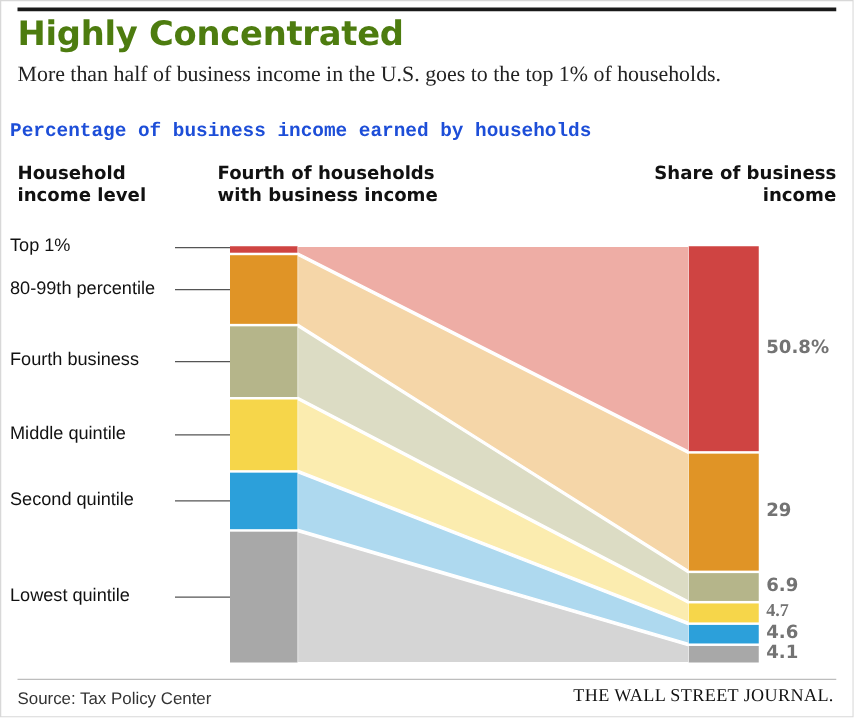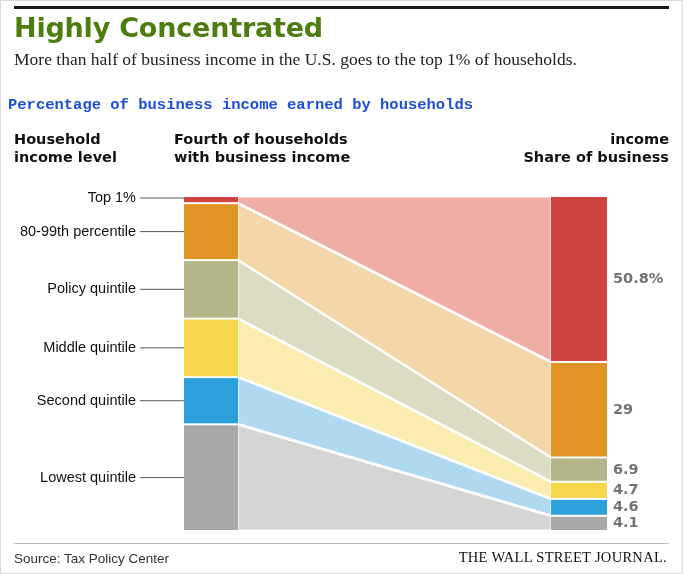--- a/index.html
+++ b/index.html
@@ -40,21 +40,21 @@
     font-family:"DejaVu Sans", sans-serif;line-height:18px;
   }
   .colhead.left{left:14px;top:130px;width:150px;}
   .colhead.mid{left:174px;top:130px;width:230px;}
   .colhead.right{right:14px;top:130px;width:220px;text-align:right;}
 
   .plot{position:absolute;left:0;top:0;width:683px;height:574px;}
 
   .cat-label{
     position:absolute;
-    font-size:14.5px;color:#111;text-align:right;
+    font-size:14.5px;color:#111;
     font-family:"Liberation Sans", sans-serif;
     white-space:nowrap;
   }
   .val-label{
     position:absolute;
     font-size:14.5px;font-weight:bold;color:#737373;
     font-family:"DejaVu Sans", sans-serif;
     white-space:nowrap;
   }
   .source{
@@ -84,22 +84,22 @@
 
 <div class="colhead left">
   <div>Household</div>
   <div>income level</div>
 </div>
 <div class="colhead mid">
   <div>Fourth of households</div>
   <div>with business income</div>
 </div>
 <div class="colhead right">
+  <div>Share of business</div>
   <div>income</div>
-  <div>Share of business</div>
 </div>
 
 <svg class="plot" id="sankey" width="683" height="574" viewBox="0 0 683 574">
     <path d="M238,425.348 L551,516.7702297702298 L551,530 L238,530 Z" fill="#d5d5d5" fill-opacity="1" stroke="#ffffff" stroke-width="1"></path>
     <path d="M238,378.128 L551,499.92707292707297 L551,514.7702297702298 L238,423.348 Z" fill="#aed9ef" fill-opacity="1" stroke="#ffffff" stroke-width="1"></path>
     <path d="M238,319.603 L551,482.7612387612388 L551,497.92707292707297 L238,376.128 Z" fill="#fbecaf" fill-opacity="1" stroke="#ffffff" stroke-width="1"></path>
     <path d="M238,261.07800000000003 L551,458.4965034965035 L551,480.7612387612388 L238,317.603 Z" fill="#dcdcc4" fill-opacity="1" stroke="#ffffff" stroke-width="1"></path>
     <path d="M238,204.168 L551,362.92007992007996 L551,456.4965034965035 L238,259.07800000000003 Z" fill="#f5d6a8" fill-opacity="1" stroke="#ffffff" stroke-width="1"></path>
     <path d="M238,197 L551,197 L551,360.92007992007996 L238,202.168 Z" fill="#eeada5" fill-opacity="1" stroke="#ffffff" stroke-width="1"></path>
     <rect x="184" y="197" width="54" height="5.168000000000006" fill="#cf4442"></rect>
@@ -118,27 +118,27 @@
     <line x1="140" y1="231.62300000000002" x2="184" y2="231.62300000000002" stroke="#555" stroke-width="1"></line>
     <line x1="140" y1="289.3405" x2="184" y2="289.3405" stroke="#555" stroke-width="1"></line>
     <line x1="140" y1="347.8655" x2="184" y2="347.8655" stroke="#555" stroke-width="1"></line>
     <line x1="140" y1="400.738" x2="184" y2="400.738" stroke="#555" stroke-width="1"></line>
     <line x1="140" y1="477.674" x2="184" y2="477.674" stroke="#555" stroke-width="1"></line>
   </svg>
 
 <div id="labels">
     <div class="cat-label" style="right: 547px; top: 189px; width: 128px;">Top 1%</div>
     <div class="cat-label" style="right: 547px; top: 222.623px; width: 128px;">80-99th percentile</div>
-    <div class="cat-label" style="right: 547px; top: 280.341px; width: 128px;">Policy quintile</div>
+    <div class="cat-label" style="right: 547px; top: 280.341px; width: 128px;">Fourth business</div>
     <div class="cat-label" style="right: 547px; top: 338.865px; width: 128px;">Middle quintile</div>
     <div class="cat-label" style="right: 547px; top: 391.738px; width: 128px;">Second quintile</div>
     <div class="cat-label" style="right: 547px; top: 468.674px; width: 128px;">Lowest quintile</div>
     <div class="val-label" style="left: 613px; top: 269.96px;">50.8%</div>
     <div class="val-label" style="left: 613px; top: 400.708px;">29</div>
     <div class="val-label" style="left: 613px; top: 460.629px;">6.9</div>
-    <div class="val-label" style="left: 613px; top: 481.344px;">4.7</div>
+    <div class="val-label" style="left: 613px; top: 481.344px; font-family: Liberation Serif, serif;">4.7</div>
     <div class="val-label" style="left: 613px; top: 498.349px;">4.6</div>
     <div class="val-label" style="left: 613px; top: 514.385px;">4.1</div>
   </div>
 
 <div class="rule-bottom"></div>
 <div class="source">Source: Tax Policy Center</div>
 <div class="brand">THE WALL STREET JOURNAL.</div>
 
 </body></html>

